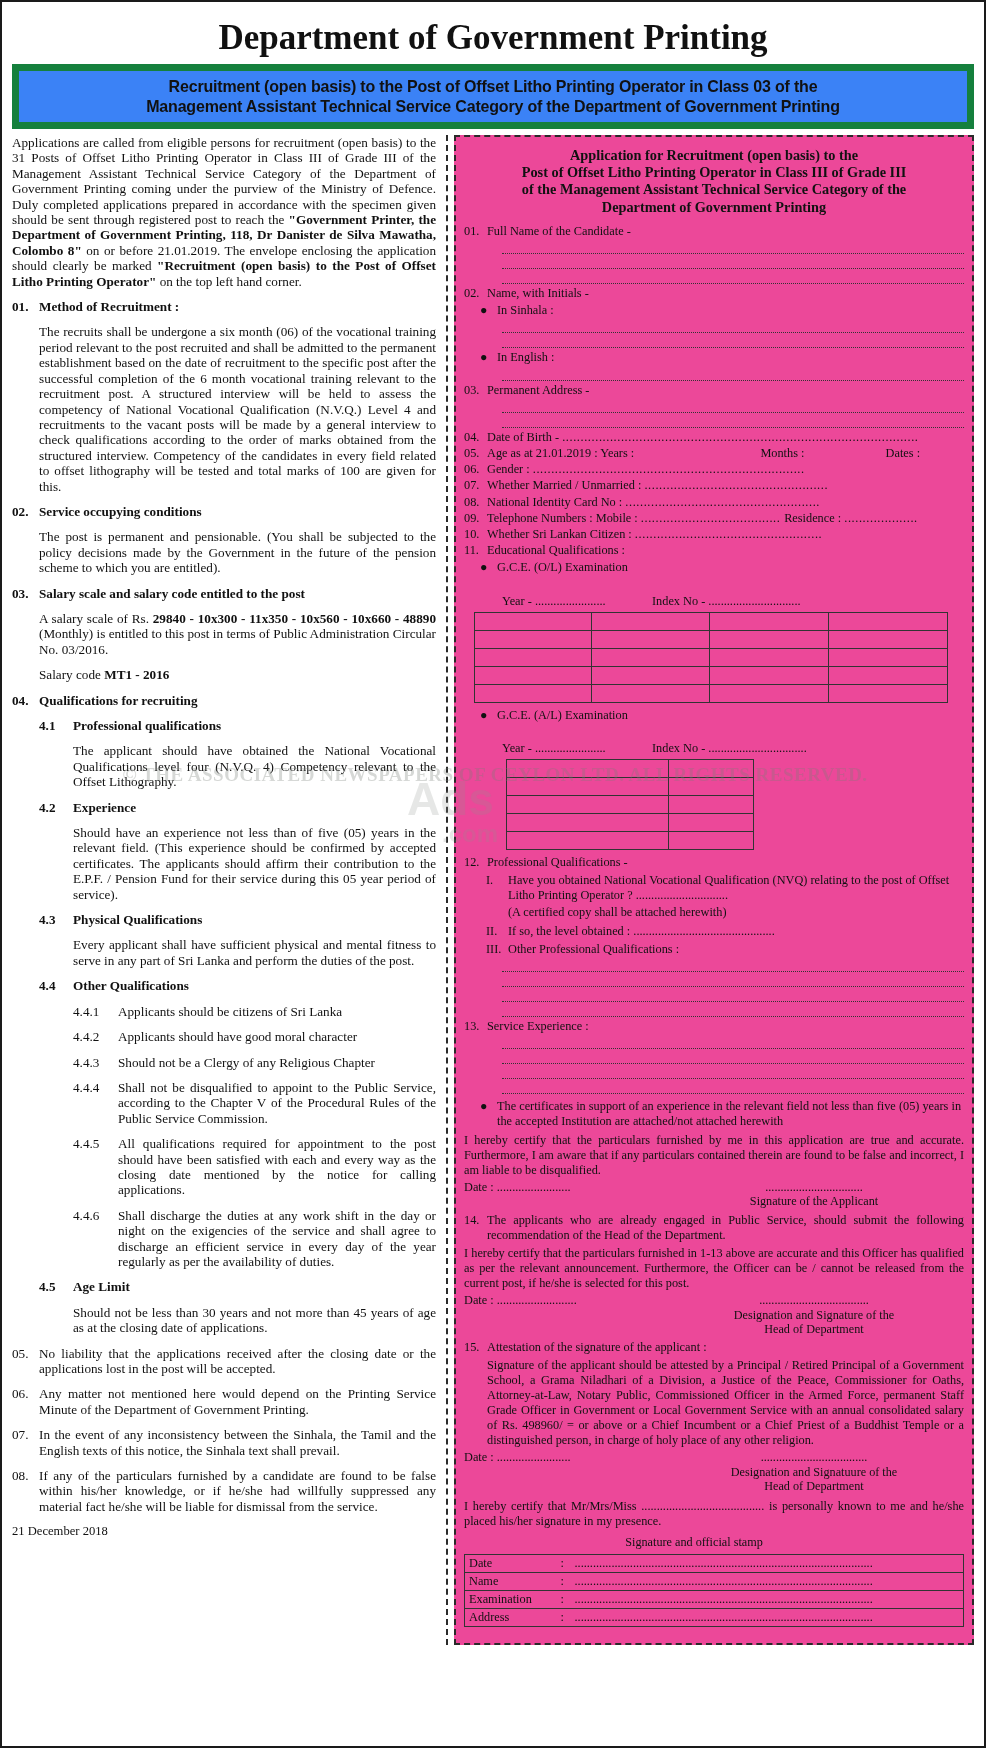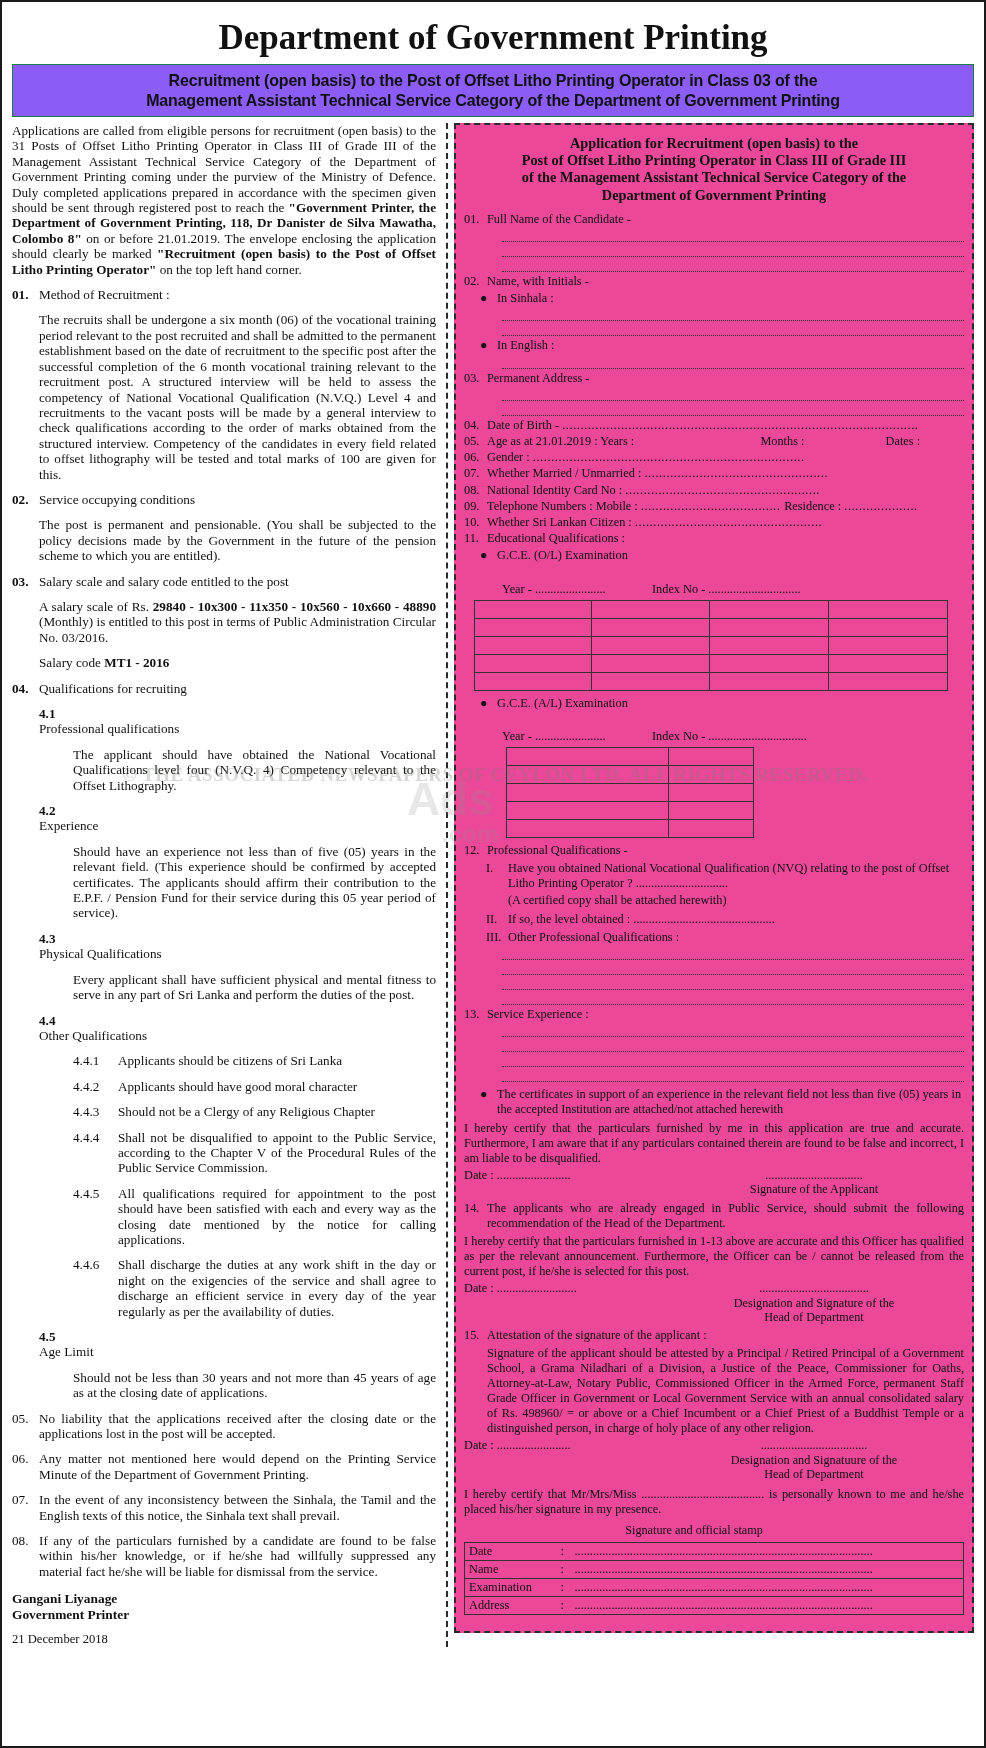--- a/index.html
+++ b/index.html
@@ -31,22 +31,22 @@
   }
   .dept-title {
     text-align:center;
     font-family:"Liberation Serif", serif;
     font-weight:bold;
     font-size:35px;
     margin:8px 0 6px 0;
     letter-spacing:0px;
   }
   .subject-box {
-    border:1px solid #15803d;
-    background:#8b5cf6;
+    border:7px solid #15803d;
+    background:#3b82f6;
     text-align:center;
     padding:5px 12px 6px 12px;
     margin-bottom:6px;
   }
   .subject-box .line {
     font-family:"Liberation Sans", sans-serif;
     font-weight:bold;
     font-size:16.5px;
     line-height:20px;
     letter-spacing:-0.2px;
@@ -68,22 +68,22 @@
     text-align:justify;
     margin-bottom:10px;
   }
   .p { text-align:justify; }
   b, .b { font-weight:bold; }
 
   .num-item { display:flex; }
   .num-item .n { width:27px; flex:none; font-weight:bold; }
   .num-item .t { flex:1; }
   .num-item.plain .n { font-weight:normal; }
-  .head-t { font-weight:normal; }
-  .sub-item { display:flex; margin-left:27px;flex-direction:column; }
+  .head-t { font-weight:bold; }
+  .sub-item { display:flex; margin-left:27px; }
   .sub-item .n { width:34px; flex:none; font-weight:bold; }
   .sub-item .t { flex:1; }
   .subsub-item { display:flex; margin-left:61px; }
   .subsub-item .n { width:45px; flex:none; }
   .subsub-item .t { flex:1; }
   .body-indent { margin-left:61px; margin-bottom:10px; font-size:13.2px; line-height:15.4px; text-align:justify; }
   .body-indent2 { margin-left:27px; margin-bottom:10px; font-size:13.2px; line-height:15.4px; text-align:justify; }
 
   .signoff { font-weight:bold; font-size:13.4px; line-height:15.5px; margin-top:12px; }
   .datestamp { font-size:12.6px; margin-top:10px; }
@@ -266,24 +266,20 @@
       </div>
       <div class="num-item plain">
         <span class="n">07.</span>
         <span class="t">In the event of any inconsistency between the Sinhala, the Tamil and the English texts of this notice, the Sinhala text shall prevail.</span>
       </div>
       <div class="num-item plain">
         <span class="n">08.</span>
         <span class="t">If any of the particulars furnished by a candidate are found to be false within his/her  knowledge, or if he/she had willfully suppressed any material fact he/she will be liable for dismissal from the service.</span>
       </div>
 
-      <div class="signoff">
-        <div>Gangani Liyanage</div>
-        <div>Government Printer</div>
-      </div>
       <div class="datestamp">21 December 2018</div>
     </div>
 
     <div class="col-sep"></div>
 
     <div class="col-right">
       <div class="form-box">
 
         <div class="form-title">
           <div>Application for Recruitment (open basis) to the</div>

